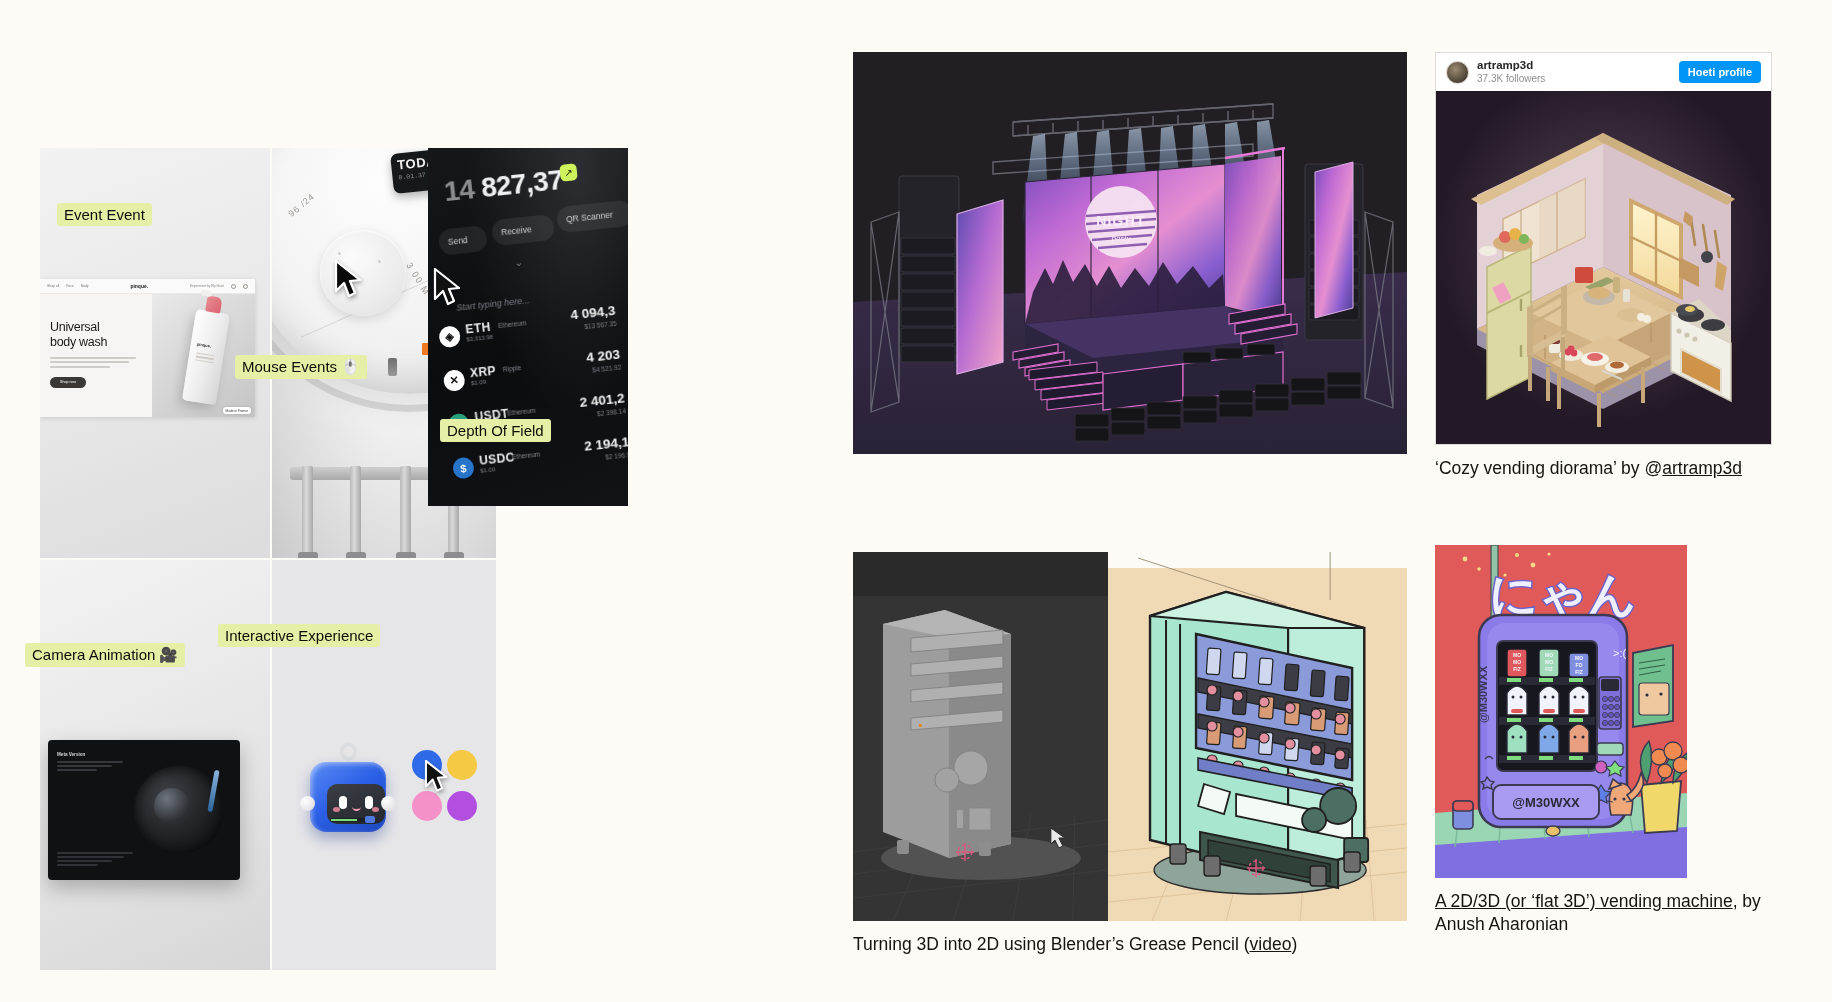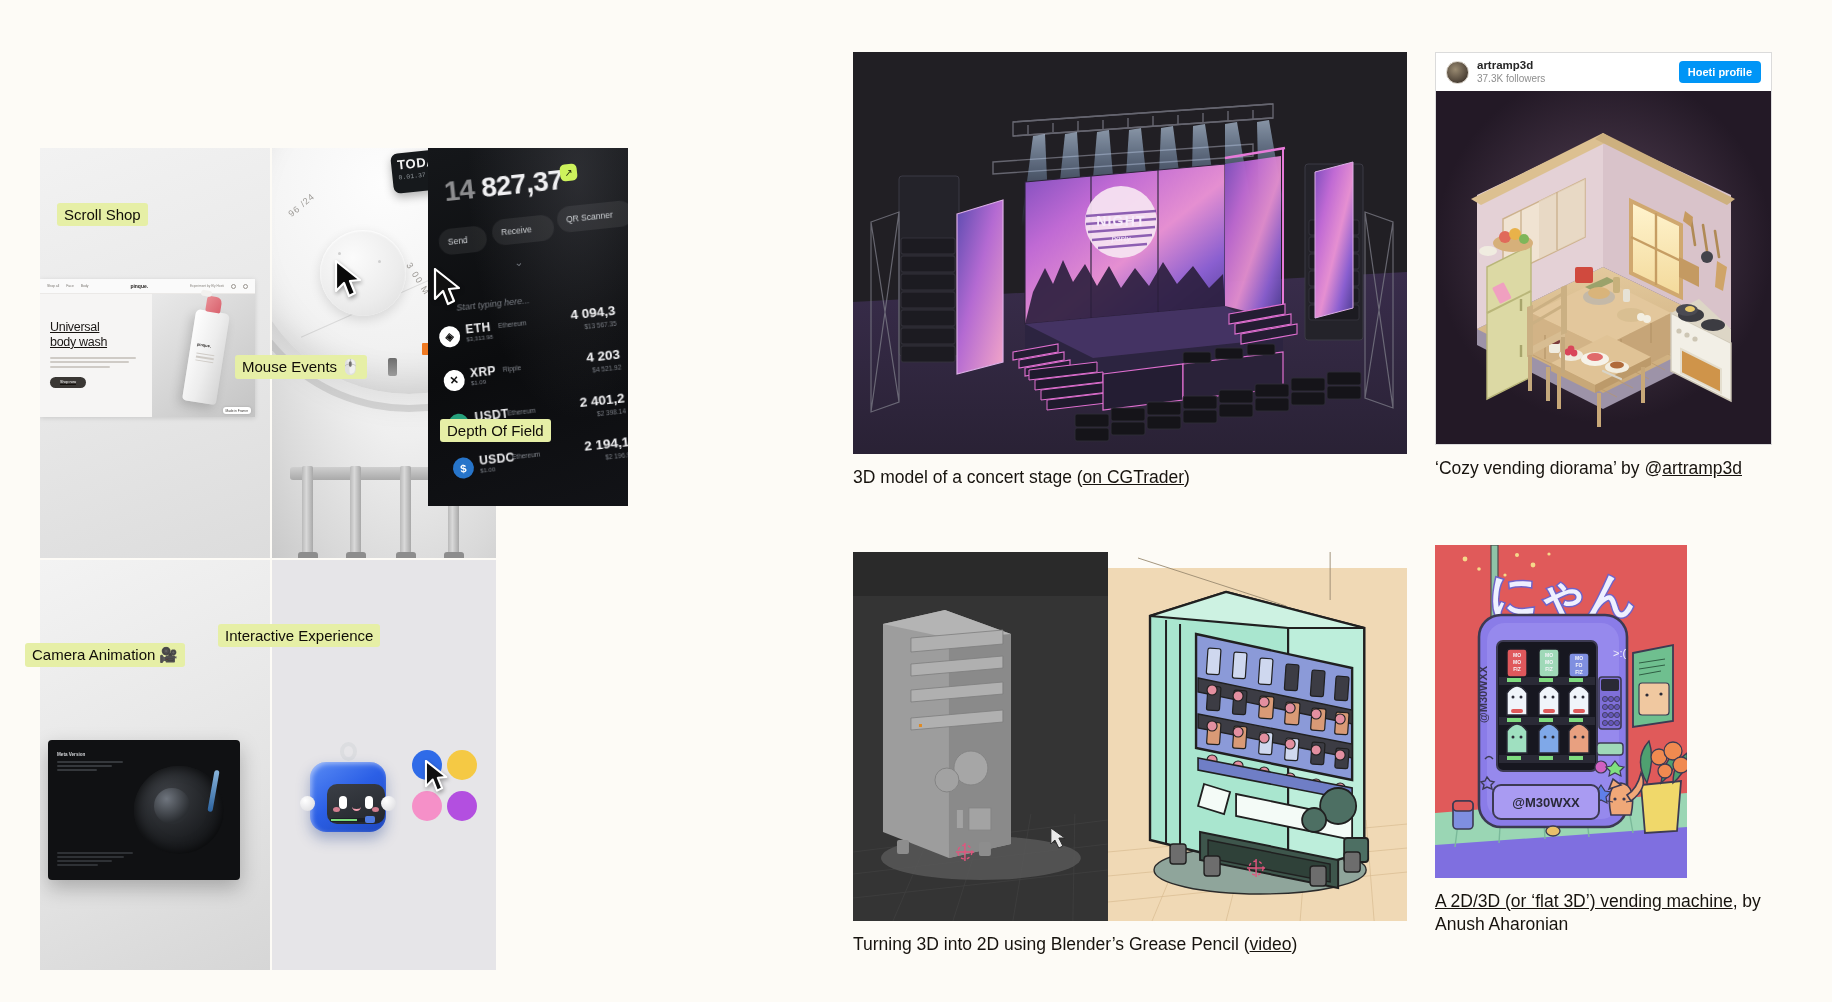--- a/index.html
+++ b/index.html
@@ -31,21 +31,21 @@
     position: absolute; left: 0; top: 131px; width: 215px; height: 138px;
     background: #f6f5f4; box-shadow: 0 1px 5px rgba(0,0,0,.13);
   }
   .site-nav { height: 15px; display: flex; align-items: center; padding: 0 7px; gap: 7px;
     border-bottom: 1px solid #ebe9e7; background: #fafafa; }
   .site-nav .lnk { font-size: 3.4px; color: #7d7974; }
   .site-nav .brand { flex: 1; text-align: center; font-size: 5px; font-weight: 700; color: #252220; }
   .site-nav .tiny { font-size: 3.2px; color: #8b8782; }
   .site-nav .ic { width: 5px; height: 5px; border: .6px solid #9a958f; border-radius: 50%; }
   .site-body { display: flex; height: 123px; }
-  .site-left { width: 52%; padding: 26px 0 4px 10px; text-decoration: underline; }
+  .site-left { width: 52%; padding: 26px 0 4px 10px; }
   .site-h { font-size: 12.5px; line-height: 1.18; font-weight: 400; color: #1c1917; letter-spacing: -0.3px;}
   .site-p { margin-top: 7px; width: 86px; }
   .site-p i { display: block; height: 2px; background: #cfcbc6; margin-bottom: 2.6px; border-radius: 1px; }
   .site-p i:nth-child(2){ width: 92%; } .site-p i:nth-child(3){ width: 70%; }
   .site-btn { margin-top: 9px; width: 36px; height: 11px; border-radius: 6px; background: #3a3734;
     color: #fff; font-size: 3.6px; display: flex; align-items: center; justify-content: center; }
   .site-right { flex: 1; position: relative; background: linear-gradient(140deg,#e9e9e9,#cfcfcf 70%,#c4c4c4); }
   .bottle { position: absolute; left: 36%; top: 14%; width: 34px; height: 92px;
     background: linear-gradient(100deg,#fff,#ededed 55%,#d5d5d5);
     border-radius: 5px 5px 4px 4px; transform: rotate(9deg); box-shadow: -3px 5px 11px rgba(0,0,0,.17); }
@@ -395,21 +395,21 @@
         <span class="sw" style="background:#2F6BE8"></span><span class="sw" style="background:#F5C944"></span><span class="sw" style="background:#F590C8"></span><span class="sw" style="background:#B34FE0"></span>
       </div>
       <div class="cursor" style="left:152px;top:200px">
         <svg width="26" height="34" viewBox="0 0 30 40">
             <path d="M2 1 L2 31 L10 23 L15 36 L21 33 L16 21 L26 20 Z" fill="#111" stroke="#fff" stroke-width="2.4" stroke-linejoin="round"></path>
           </svg>
       </div>
     </div>
   </div>
 
-  <div class="hl hl-scroll">Scroll Shop</div>
+  <div class="hl hl-scroll">Event Event</div>
   <div class="hl hl-mouse">Mouse  Events 🖱️</div>
   <div class="hl hl-dof">Depth Of Field</div>
   <div class="hl hl-cam">Camera Animation 🎥</div>
   <div class="hl hl-inter">Interactive Experience</div>
 
 
   <div class="card card-stage">
     <div class="frame">
       <svg class="stage-svg" viewBox="0 0 554 402" preserveAspectRatio="none">
         <defs>
@@ -543,21 +543,20 @@
           <rect x="438" y="326" width="34" height="13" rx="2"></rect>
             <rect x="438" y="340" width="34" height="13" rx="2"></rect>
           <rect x="474" y="320" width="34" height="13" rx="2"></rect>
             <rect x="474" y="334" width="34" height="13" rx="2"></rect>
           <rect x="330" y="300" width="28" height="11" rx="2"></rect>
             <rect x="362" y="296" width="28" height="11" rx="2"></rect>
           <rect x="394" y="292" width="28" height="11" rx="2"></rect>
         </g>
       </svg>
     </div>
-    <div class="cap"><span>3D model of a concert stage (</span><u>on CGTrader</u><span>)</span></div>
   </div>
 
   <div class="card card-kitchen">
     <div class="ig">
       <div class="ig-head">
         <div class="ig-av"></div>
         <div class="ig-meta">
           <div class="ig-name">artramp3d</div>
           <div class="ig-fol">37.3K followers</div>
         </div>

